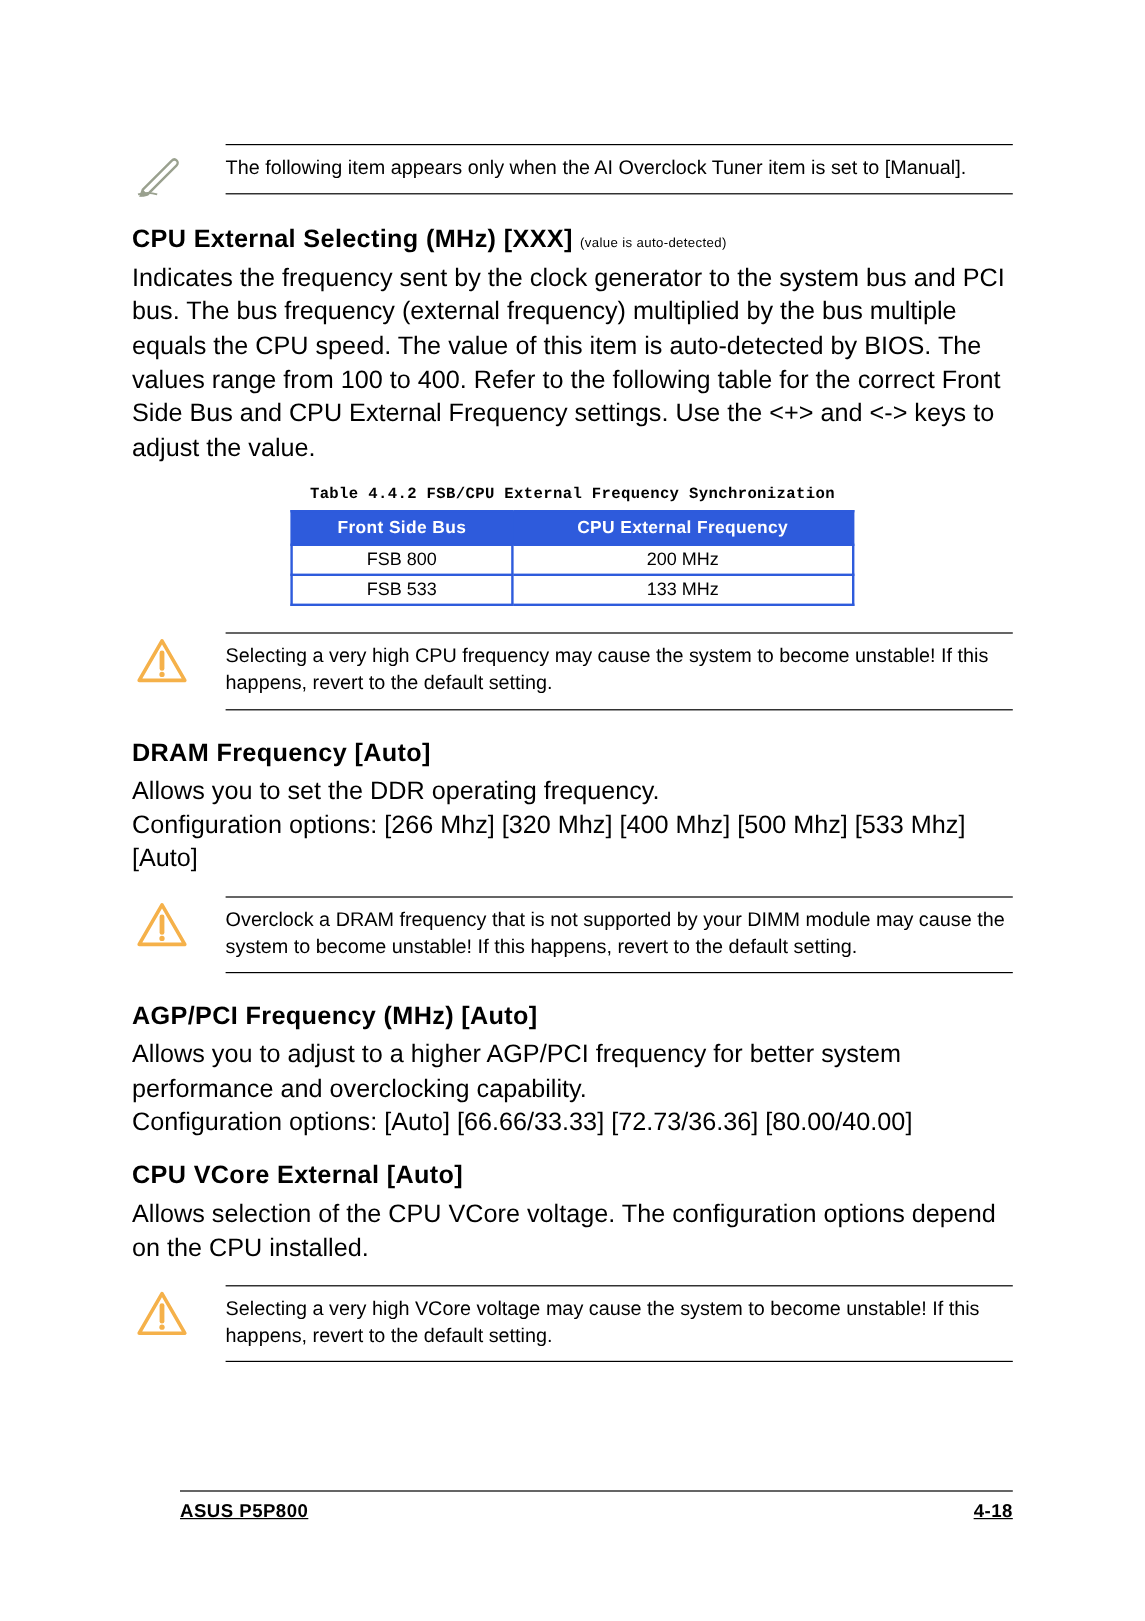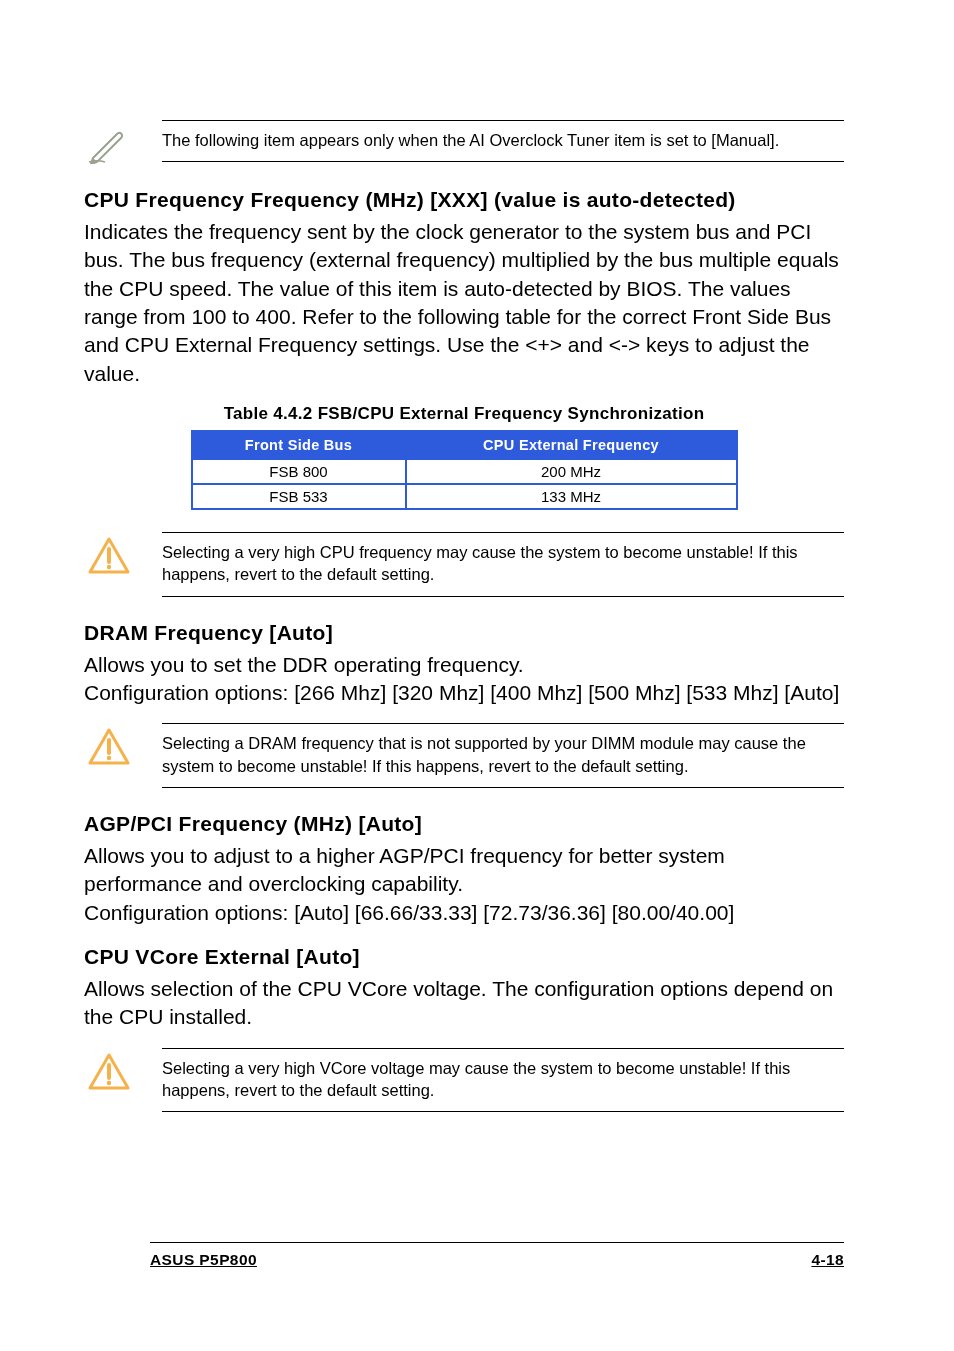--- a/index.html
+++ b/index.html
@@ -1,25 +1,25 @@
 <!DOCTYPE html>
 <html><head>
 <meta charset="utf-8">
 <style>
   * { box-sizing: border-box; margin: 0; padding: 0; }
   html, body { width: 954px; background: #fff; font-family: Verdana, Geneva, sans-serif; color: #000; }
-  .page { width: 954px; min-height: 1351px; padding: 120px 110px 60px 84px; position: relative; }
+  .page { width: 954px; min-height: 1351px; padding: 120px 110px 60px 110px; position: relative; }
   .note-block { display: flex; align-items: flex-start; gap: 28px; margin-bottom: 24px; }
   .note-icon { width: 50px; flex: 0 0 50px; display: flex; justify-content: center; padding-top: 4px; }
   .note-content { flex: 1; border-top: 1px solid #000; border-bottom: 1px solid #000; padding: 8px 0 10px 0; font-size: 16.5px; line-height: 1.35; }
   .section-head { font-size: 21px; font-weight: 700; letter-spacing: 0.3px; margin-top: 18px; margin-bottom: 6px; }
-  .section-head .sub { font-size: 21px; font-weight: 700; }
+  .section-head .sub { font-size: 11px; font-weight: 400; }
   .body-text { font-size: 21px; line-height: 1.35; margin-bottom: 16px; }
-  .table-caption { font-size: 17px; font-weight: 700; text-align: center; margin: 10px 0 6px 0; letter-spacing: 0.3px; }
-  .freq-table { margin: 0 auto 22px auto; border-collapse: collapse; width: 547px; }
+  .table-caption { font-size: 13px; font-weight: 700; text-align: center; margin: 10px 0 6px 0; letter-spacing: 0.3px; font-family: Liberation Mono, monospace; }
+  .freq-table { margin: 0 auto 22px auto; border-collapse: collapse; width: 470px; }
   .freq-table th { background: #2e5bdc; color: #fff; font-size: 14.5px; font-weight: 700; padding: 5px 8px; border: 2px solid #2e5bdc; text-align: center; letter-spacing: 0.3px; }
   .freq-table td { font-size: 15px; padding: 3px 8px; border-left: 2px solid #2e5bdc; border-right: 2px solid #2e5bdc; border-bottom: 2px solid #2e5bdc; text-align: center; }
   .footer-line { border-top: 1.5px solid #000; margin-top: 40px; padding-top: 8px; display: flex; justify-content: space-between; font-size: 15.5px; font-weight: 700; letter-spacing: 0.4px; position: absolute; left: 150px; right: 110px; bottom: 82px; text-decoration: underline; }
 </style>
 </head>
 <body>
 
 <div class="page">
 
   <div class="note-block">
@@ -27,21 +27,21 @@
       <svg width="44" height="40" viewBox="0 0 44 40">
         <path d="M6 34 L30 10 C33 7 37 11 34 14 L10 38 L4 40 Z" fill="none" stroke="#9aa18f" stroke-width="2"></path>
         <path d="M4 40 L10 38 L6 34 Z" fill="#9aa18f"></path>
         <path d="M2 38 C8 36 12 36 18 38" fill="none" stroke="#9aa18f" stroke-width="1.5"></path>
       </svg>
     </div>
     <div class="note-content">The following item appears only when the AI Overclock Tuner item is set to [Manual].</div>
   </div>
 
   <div class="section-head">
-    <span>CPU Frequency Frequency (MHz) [XXX] </span><span class="sub">(value is auto-detected)</span>
+    <span>CPU External Selecting (MHz) [XXX] </span><span class="sub">(value is auto-detected)</span>
   </div>
   <div class="body-text">Indicates the frequency sent by the clock generator to the system bus and PCI bus. The bus frequency (external frequency) multiplied by the bus multiple equals the CPU speed. The value of this item is auto-detected by BIOS. The values range from 100 to 400. Refer to the following table for the correct Front Side Bus and CPU External Frequency settings. Use the &lt;+&gt; and &lt;-&gt; keys to adjust the value.</div>
 
   <div class="table-caption">Table 4.4.2 FSB/CPU External Frequency Synchronization</div>
   <table class="freq-table">
     <thead>
       <tr>
         <th>Front Side Bus</th>
         <th>CPU External Frequency</th>
       </tr>
@@ -76,21 +76,21 @@
   </div>
 
   <div class="note-block">
     <div class="note-icon">
       <svg width="44" height="40" viewBox="0 0 44 40">
         <path d="M22 3 L41 36 L3 36 Z" fill="none" stroke="#f5b14a" stroke-width="3" stroke-linejoin="round"></path>
         <line x1="22" y1="13" x2="22" y2="26" stroke="#f5b14a" stroke-width="4" stroke-linecap="round"></line>
         <circle cx="22" cy="31" r="2.2" fill="#f5b14a"></circle>
       </svg>
     </div>
-    <div class="note-content">Selecting a DRAM frequency that is not supported by your DIMM module may cause the system to become unstable! If this happens, revert to the default setting.</div>
+    <div class="note-content">Overclock a DRAM frequency that is not supported by your DIMM module may cause the system to become unstable! If this happens, revert to the default setting.</div>
   </div>
 
   <div class="section-head">AGP/PCI Frequency (MHz) [Auto]</div>
   <div class="body-text" style="margin-bottom:8px;">
     <span>Allows you to adjust to a higher AGP/PCI frequency for better system performance and overclocking capability.</span><br>
     <span>Configuration options: [Auto] [66.66/33.33] [72.73/36.36] [80.00/40.00]</span>
   </div>
 
   <div class="section-head">CPU VCore External [Auto]</div>
   <div class="body-text">Allows selection of the CPU VCore voltage. The configuration options depend on the CPU installed.</div>

